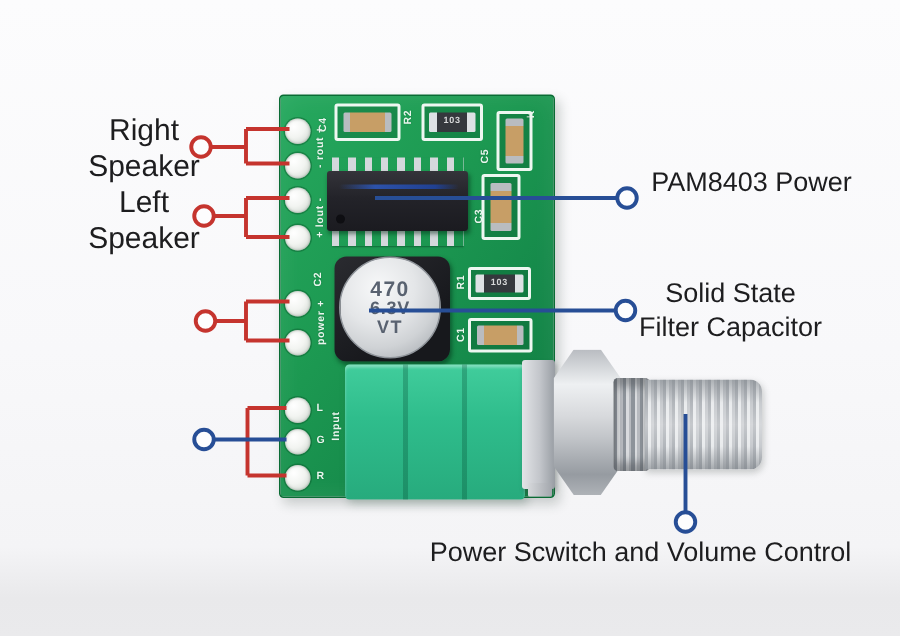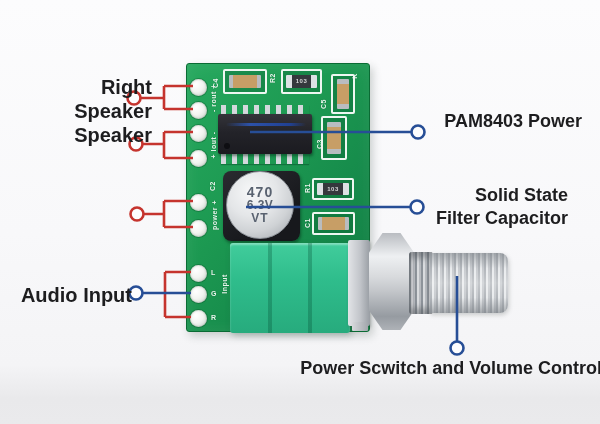--- a/index.html
+++ b/index.html
@@ -86,21 +86,21 @@
   .pot-shaft{
     position:absolute;left:430px;top:253px;width:78px;height:60px;border-radius:0 8px 8px 0;
     background:
       linear-gradient(180deg,rgba(120,126,132,.55) 0%,rgba(255,255,255,0) 26%,rgba(255,255,255,.25) 50%,rgba(255,255,255,0) 74%,rgba(110,116,122,.55) 100%),
       repeating-linear-gradient(90deg,#b2b6bb 0 2px,#e9ebed 2px 4px,#c8cbcf 4px 6px);
     box-shadow:1px 2px 4px rgba(70,80,75,.25);
   }
   
   .overlay{position:absolute;left:0;top:0;pointer-events:none;}
   
-  .lbl{position:absolute;font-weight:700;color:#1d1d1f;text-align:right;}
+  .lbl{position:absolute;font-weight:400;color:#1d1d1f;text-align:center;}
   .lbl .ln{display:block;}
   .lbl-left{font-size:20px;line-height:24px;}
   .lbl-right{font-size:18px;line-height:23px;}
 </style>
 </head>
 <body>
 
 <div class="stage">
 
   <div class="board">
@@ -196,26 +196,24 @@
       <circle cx="417" cy="207" r="6.5" fill="#fdfdfe"></circle>
       <circle cx="457" cy="348" r="6.5" fill="#fdfdfe"></circle>
     </g>
   </svg>
 
   <div class="lbl lbl-left" style="left:40px;top:75px;width:112px">
     <span class="ln">Right</span>
     <span class="ln">Speaker</span>
   </div>
   <div class="lbl lbl-left" style="left:40px;top:123px;width:112px">
+    <span class="ln">Left</span>
     <span class="ln">Speaker</span>
   </div>
   <div class="lbl lbl-left" style="left:31px;top:191px;width:112px">
-  </div>
-  <div class="lbl lbl-left" style="left:10px;top:283px;width:122px">
-    <span class="ln">Audio Input</span>
   </div>
 
   <div class="lbl lbl-right" style="left:420px;top:110px;width:162px">
     <span class="ln">PAM8403 Power</span>
   </div>
   <div class="lbl lbl-right" style="left:406px;top:184px;width:162px">
     <span class="ln">Solid State</span>
     <span class="ln">Filter Capacitor</span>
   </div>
   <div class="lbl lbl-right" style="left:252px;top:357px;width:350px">

